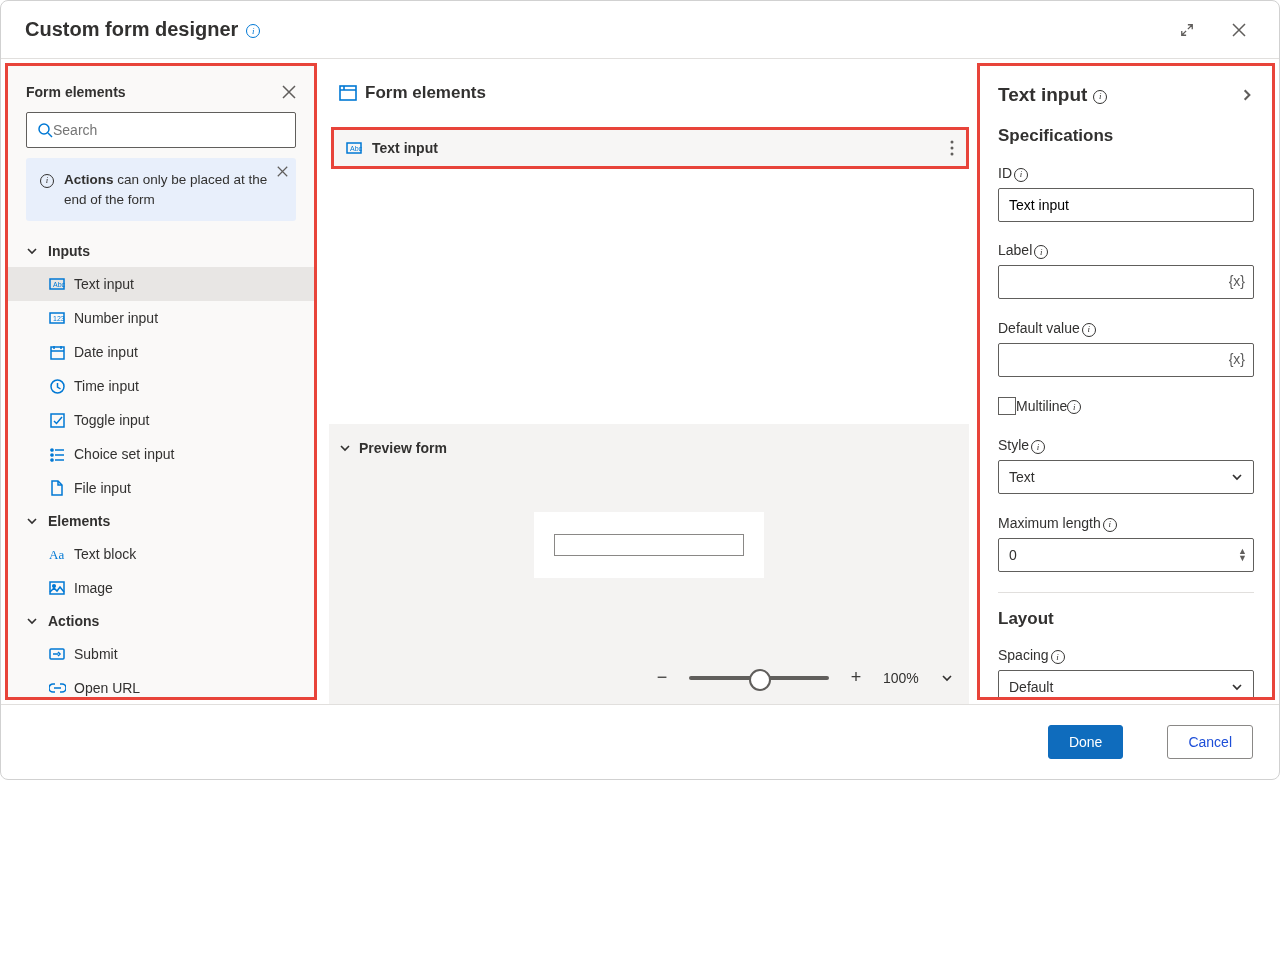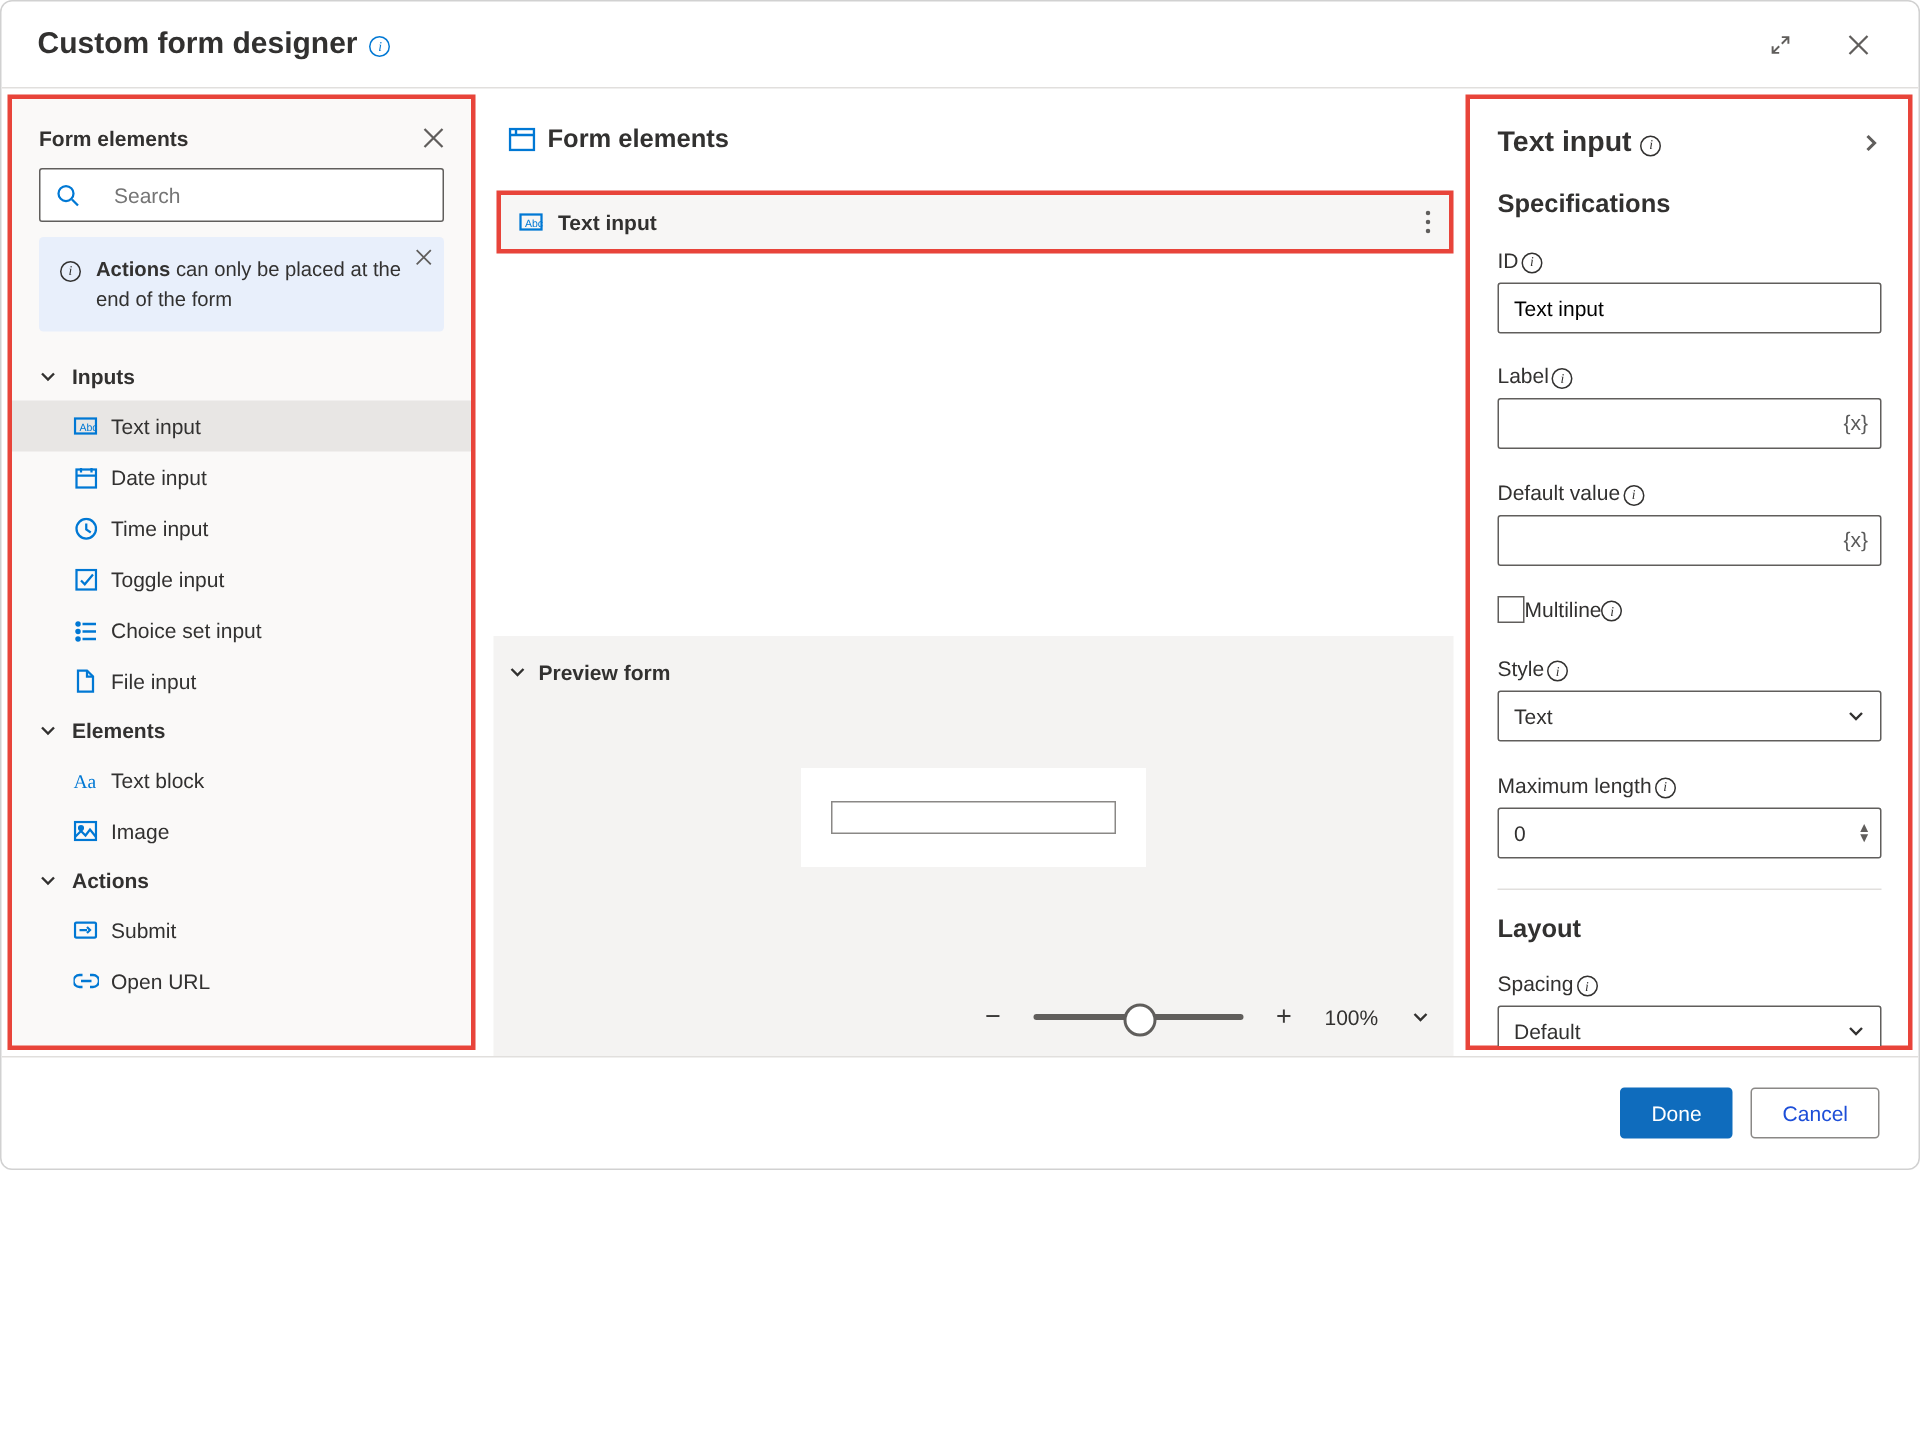--- a/index.html
+++ b/index.html
@@ -18,21 +18,21 @@
 .body { flex: 1; display: flex; overflow: hidden; }
 
 
 .sidebar { width: 312px; border: 3px solid #e8443a; margin: 4px; background: #faf9f8; display: flex; flex-direction: column; }
 .sidebar-head { display: flex; align-items: center; padding: 18px 18px 12px 18px; }
 .sidebar-head-title { font-size: 14px; font-weight: 600; }
 .sidebar-head .close { margin-left: auto; color: #605e5c; cursor: pointer; }
 
 .search-wrap { padding: 0 18px 10px 18px; }
 .search { display: flex; align-items: center; border: 1px solid #605e5c; background: #fff; height: 36px; padding: 0 10px; border-radius: 2px; }
-.search input { border: none; outline: none; flex: 1; font-size: 14px; margin-left: 23px; background: transparent; }
+.search input { border: none; outline: none; flex: 1; font-size: 14px; margin-left: 0; background: transparent; }
 
 .info-banner { margin: 0 18px 14px 18px; background: #e8effb; border-radius: 3px; padding: 12px 14px; display: flex; gap: 10px; align-items: flex-start; position: relative; }
 .info-banner .dismiss { position: absolute; top: 8px; right: 8px; color: #605e5c; cursor: pointer; }
 .info-banner .msg { font-size: 13.5px; line-height: 1.45; }
 .info-banner .msg b { font-weight: 600; }
 
 .tree { padding: 0 0 12px 0; }
 .tree-sec-head { display: flex; align-items: center; gap: 10px; padding: 8px 18px; font-weight: 700; cursor: pointer; }
 .tree-item { display: flex; align-items: center; gap: 12px; padding: 9px 18px 9px 66px; cursor: pointer; position: relative; }
 .tree-item.selected { background: #e8e6e4; }
@@ -71,21 +71,21 @@
 .check-row { display: flex; align-items: center; gap: 0; margin-bottom: 22px; }
 .check-row .box { width: 18px; height: 18px; border: 1.5px solid #605e5c; }
 
 .select { display: flex; align-items: center; justify-content: space-between; cursor: pointer; }
 .spin { display: flex; align-items: center; border: 1px solid #605e5c; border-radius: 2px; height: 34px; padding: 0 6px 0 10px; }
 .spin .val { flex: 1; }
 .spin .arrows { display: flex; flex-direction: column; line-height: 7px; font-size: 9px; color: #605e5c; }
 
 
 .footer { height: 75px; border-top: 1px solid #e1dfdd; display: flex; align-items: center; justify-content: flex-end; gap: 12px; padding: 0 26px; }
-.btn { height: 34px; padding: 0 20px; border-radius: 3px; font-size: 14px; cursor: pointer; }
+.btn { height: 34px; padding: 0 20px; border-radius: 3px; font-size: 14px; cursor: pointer; margin-left: 32px; }
 .btn.primary { background: #0f6cbd; color: #fff; border: 1px solid #0f6cbd; }
 .btn.secondary { background: #fff; color: #1d4ed8; border: 1px solid #8a8886; }
 svg { display: block; }
 .info-ic { width: 14px; height: 14px; border: 1.2px solid currentColor; border-radius: 50%; display: inline-flex; align-items: center; justify-content: center; font-size: 9px; font-style: italic; font-family: serif; line-height: 1; }
 
 .section-divider { border-top: 1px solid #e1dfdd; margin: 6px 0 16px; }
 </style>
 </head>
 <body>
 
@@ -153,20 +153,29 @@
             <span class="icon-slot">
               <svg width="16" height="14" viewBox="0 0 16 14" fill="none" stroke="currentColor" stroke-width="1.5">
                 <rect x="1" y="2" width="14" height="10"></rect>
                 <text x="4" y="10" font-size="7" fill="currentColor" stroke="none">Abc</text>
               </svg>
             </span>
             <span>Text input</span>
           </div>
         <div class="tree-item">
             <span class="icon-slot">
+              <svg width="16" height="14" viewBox="0 0 16 14" fill="none" stroke="currentColor" stroke-width="1.5">
+                <rect x="1" y="2" width="14" height="10"></rect>
+                <text x="4" y="10" font-size="7" fill="currentColor" stroke="none">123</text>
+              </svg>
+            </span>
+            <span>Number input</span>
+          </div>
+        <div class="tree-item">
+            <span class="icon-slot">
               <svg width="15" height="15" viewBox="0 0 15 15" fill="none" stroke="currentColor" stroke-width="1.5">
                 <rect x="1" y="2" width="13" height="12"></rect>
                 <path d="M1 6h13M4 1v3M11 1v3"></path>
               </svg>
             </span>
             <span>Date input</span>
           </div>
         <div class="tree-item">
             <span class="icon-slot">
               <svg width="15" height="15" viewBox="0 0 15 15" fill="none" stroke="currentColor" stroke-width="1.5">

